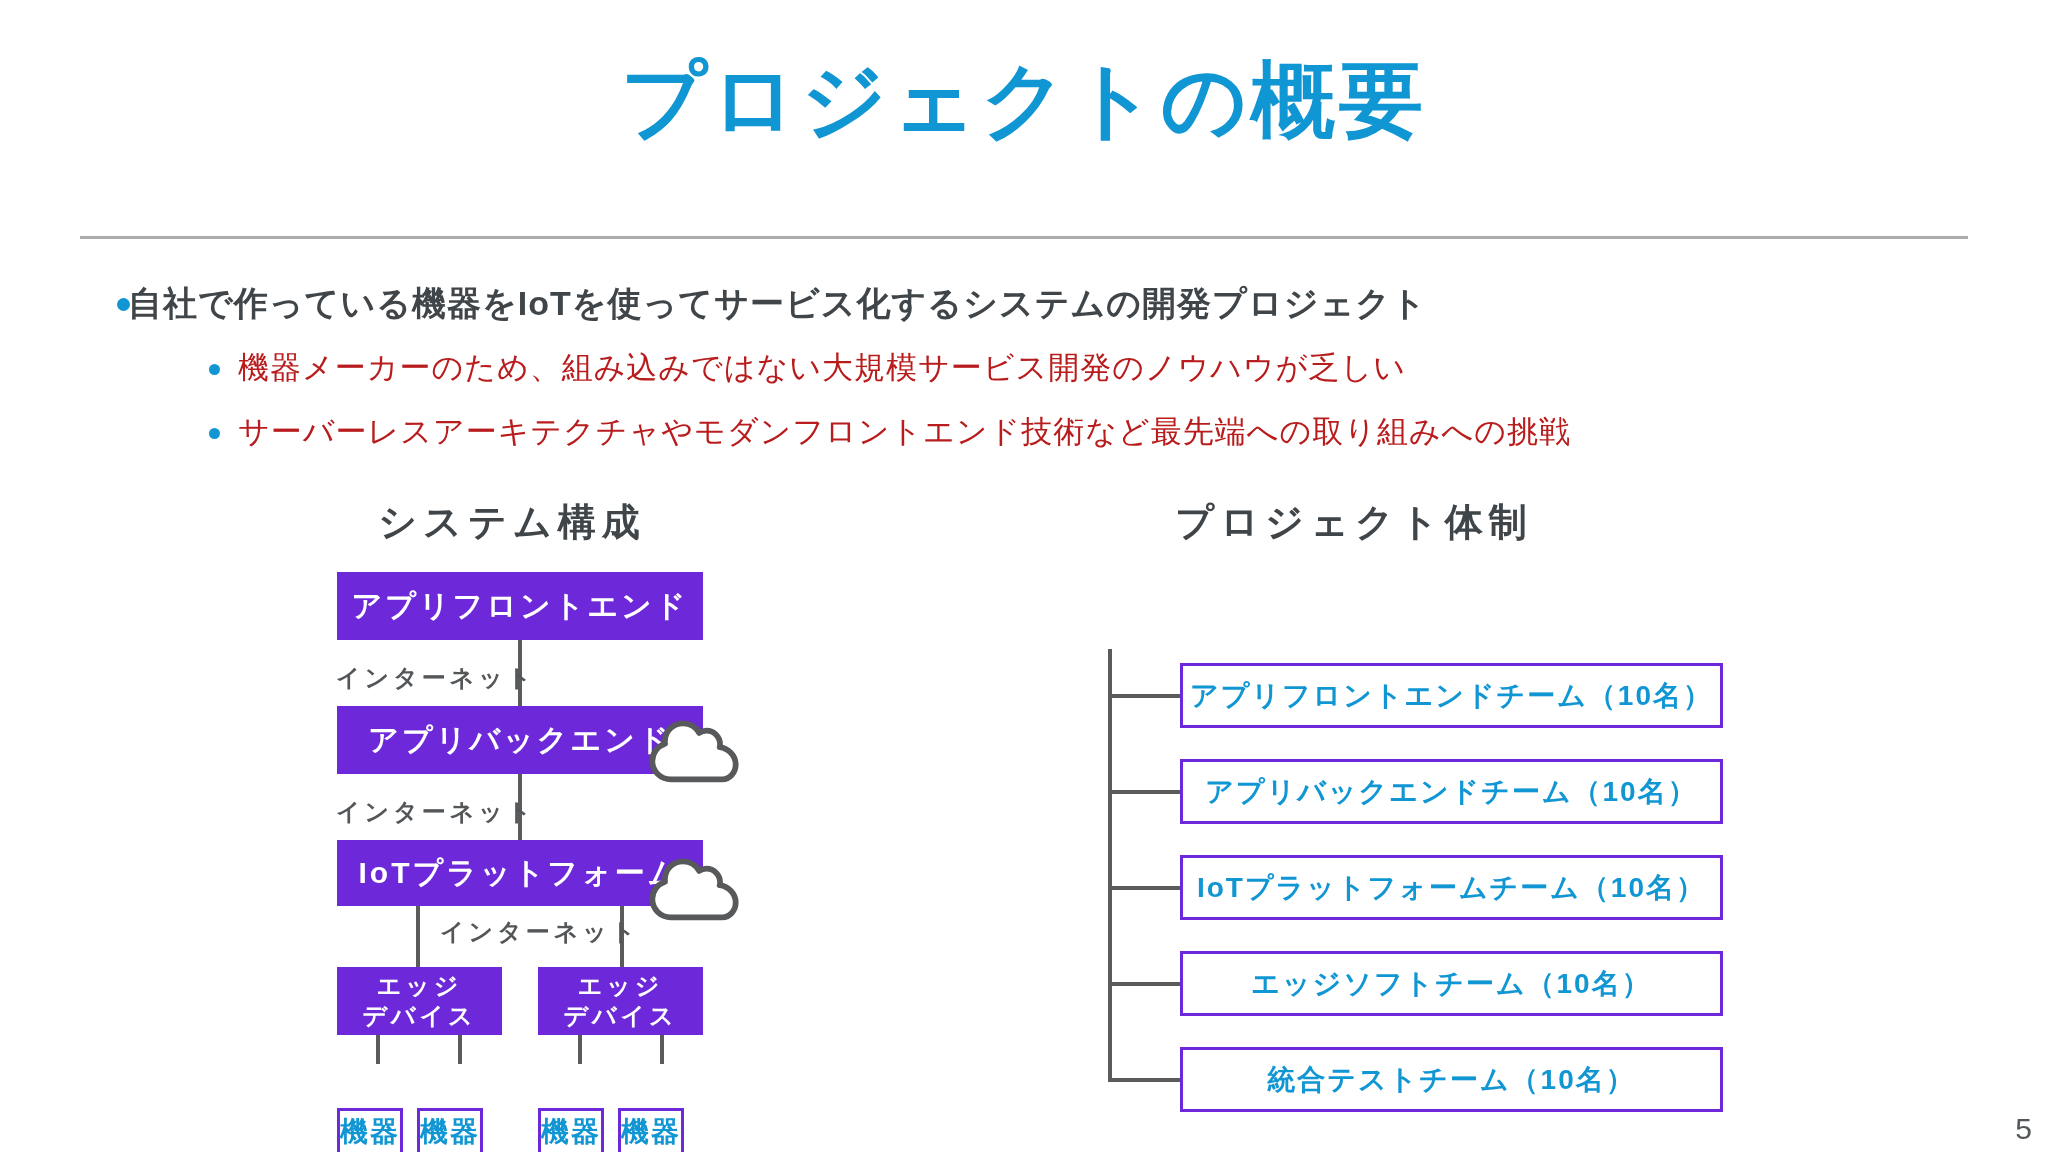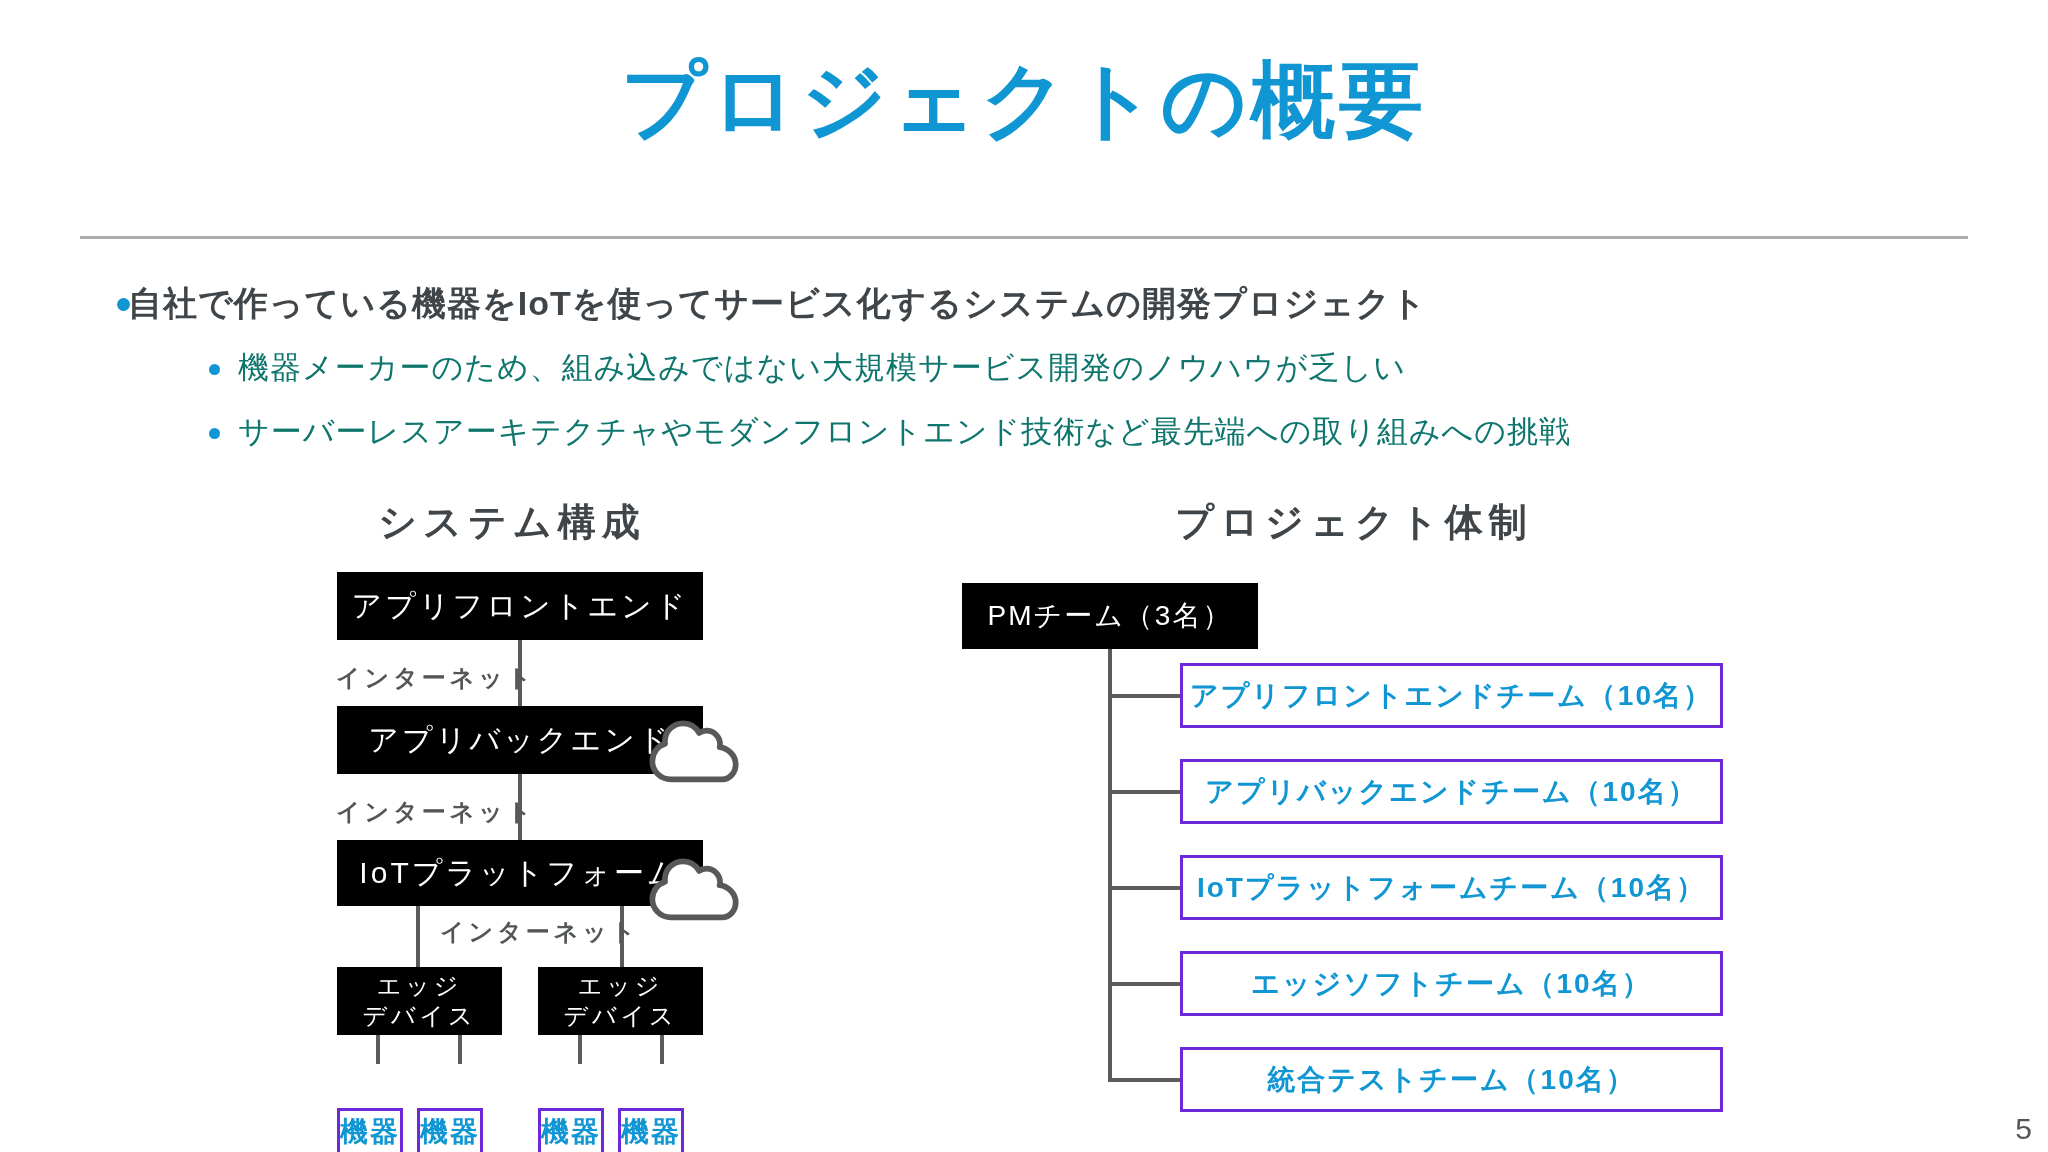--- a/index.html
+++ b/index.html
@@ -25,37 +25,37 @@
   .dot{position:absolute;border-radius:50%;background:#1196D4;}
   .dot.l1{width:13px;height:13px;left:117px;top:298px;}
   .dot.l2a{width:11px;height:11px;left:209px;top:364px;}
   .dot.l2b{width:11px;height:11px;left:209px;top:428px;}
   .bullet1{
     position:absolute;left:128px;top:281px;width:1750px;
     font-size:34px;font-weight:700;color:#3F4549;letter-spacing:1px;
   }
   .bullet2{
     position:absolute;left:238px;width:1700px;
-    font-size:31px;font-weight:400;color:#0f766e;letter-spacing:1px;
+    font-size:31px;font-weight:400;color:#b91c1c;letter-spacing:1px;
   }
   .bullet2.row1{top:347px;}
   .bullet2.row2{top:411px;}
   
   .sec-heading{
     position:absolute;top:497px;
     font-size:38px;font-weight:700;color:#3F4549;letter-spacing:6px;
     text-align:center;transform:translateX(-50%);white-space:nowrap;
   }
   .sec-heading.left{left:512px;}
   .sec-heading.right{left:1354px;}
   
   .bluebox{
-    position:absolute;background:#000000;color:#ffffff;
+    position:absolute;background:#6d28d9;color:#ffffff;
     display:flex;align-items:center;justify-content:center;
-    font-weight:400;letter-spacing:3px;text-align:center;
+    font-weight:700;letter-spacing:3px;text-align:center;
   }
   .outlinebox{
     position:absolute;background:#ffffff;border:3px solid #6d28d9;
     color:#1196D4;display:flex;align-items:center;justify-content:center;
     font-weight:700;letter-spacing:2px;box-sizing:border-box;text-align:center;
   }
   .vline,.hline{position:absolute;background:#595B5D;}
   .netlabel{
     position:absolute;color:#54575A;font-size:24px;font-weight:700;
     letter-spacing:4px;white-space:nowrap;
@@ -128,21 +128,20 @@
   <div class="vline" style="left:376px;top:1035px;width:4px;height:29px;"></div>
   <div class="vline" style="left:458px;top:1035px;width:4px;height:29px;"></div>
   <div class="vline" style="left:578px;top:1035px;width:4px;height:29px;"></div>
   <div class="vline" style="left:660px;top:1035px;width:4px;height:29px;"></div>
 
   <div class="outlinebox devbox" style="left:337px;">機器</div>
   <div class="outlinebox devbox" style="left:417px;">機器</div>
   <div class="outlinebox devbox" style="left:538px;">機器</div>
   <div class="outlinebox devbox" style="left:618px;">機器</div>
 
-  <div class="bluebox pmbox">PMチーム（3名）</div>
 
   <div class="vline" style="left:1108px;top:649px;width:4px;height:433px;"></div>
   <div class="hline" style="left:1108px;top:694px;width:72px;height:4px;"></div>
   <div class="hline" style="left:1108px;top:790px;width:72px;height:4px;"></div>
   <div class="hline" style="left:1108px;top:886px;width:72px;height:4px;"></div>
   <div class="hline" style="left:1108px;top:982px;width:72px;height:4px;"></div>
   <div class="hline" style="left:1108px;top:1078px;width:72px;height:4px;"></div>
 
   <div class="outlinebox teambox" style="top:663px;">アプリフロントエンドチーム（10名）</div>
   <div class="outlinebox teambox" style="top:759px;">アプリバックエンドチーム（10名）</div>

